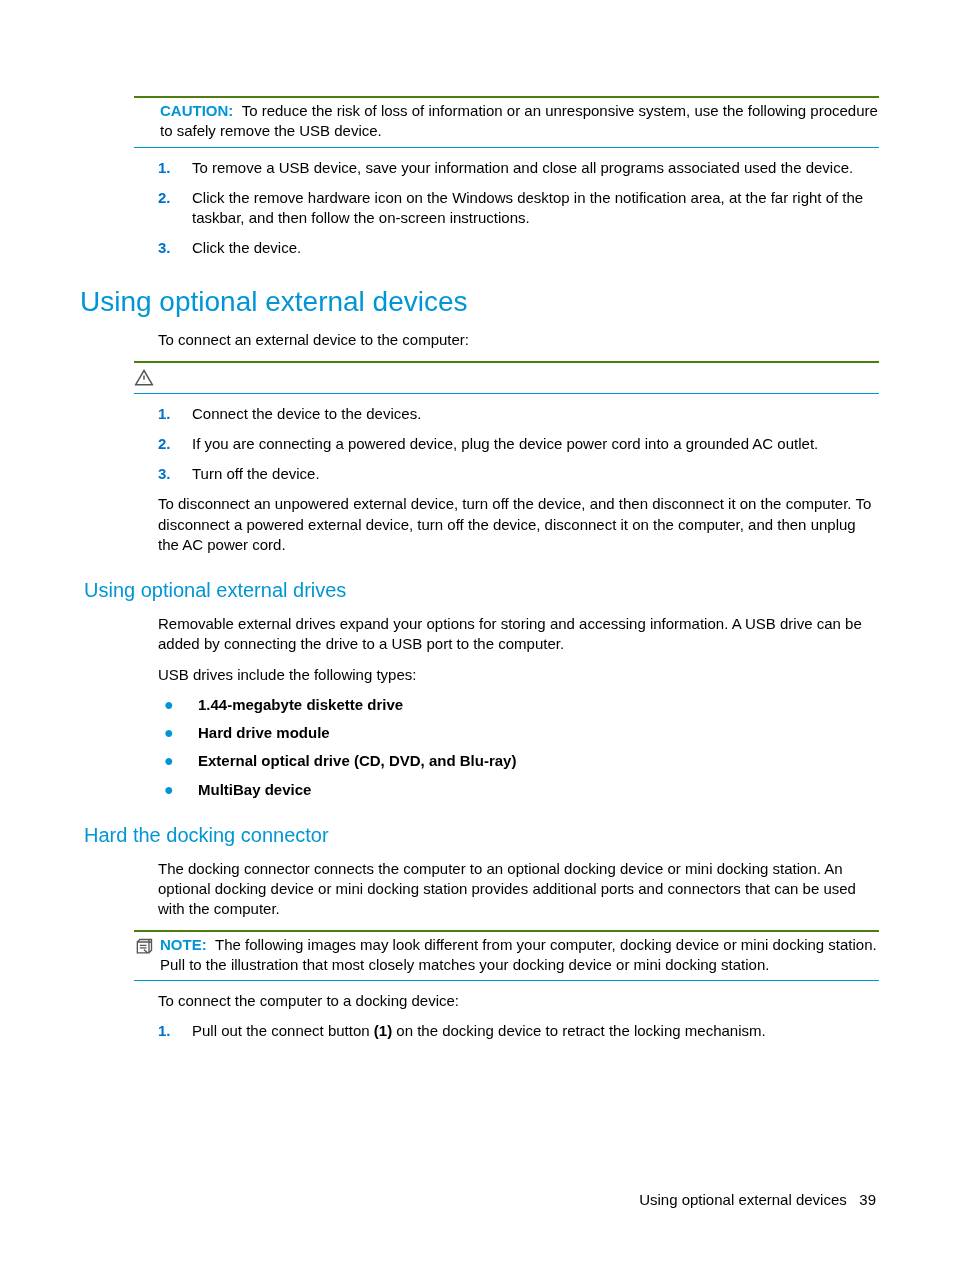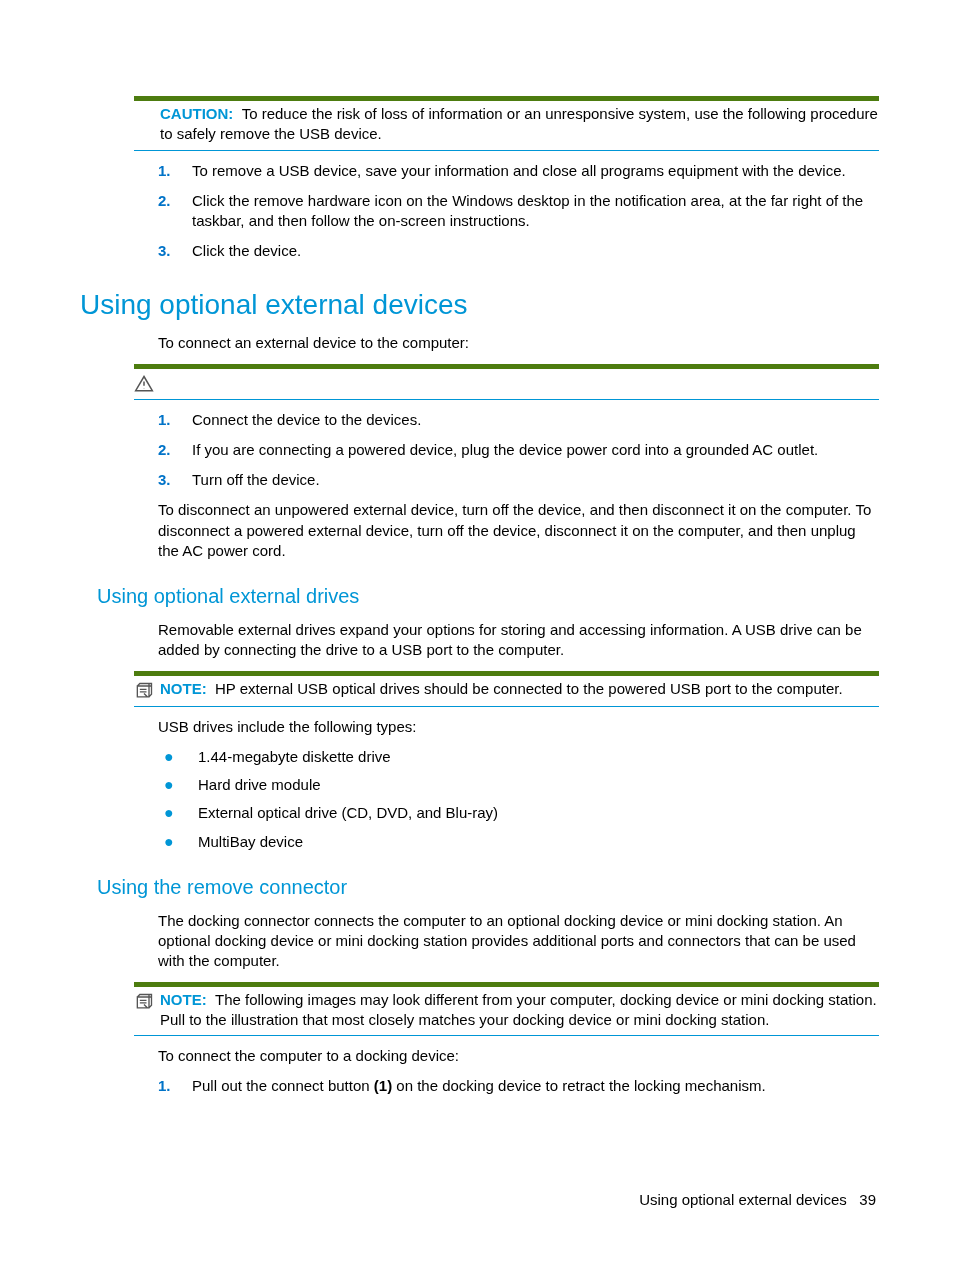--- a/index.html
+++ b/index.html
@@ -25,25 +25,25 @@
     color: #0096d6;
     font-size: 28px;
     font-weight: normal;
     margin: 24px 0 10px 0;
     font-stretch: condensed;
   }
   .h2 {
     color: #0096d6;
     font-size: 20px;
     font-weight: normal;
-    margin: 22px 0 10px 17px;
+    margin: 22px 0 10px 4px;
     font-stretch: condensed;
   }
   .callout {
-    border-top: 5px solid #4d7c0f;
+    border-top: 2px solid #4d7c0f;
     border-bottom: 1px solid #0096d6;
     padding: 3px 0 5px 0;
     margin: 6px 0 10px 0;
     display: flex;
     align-items: flex-start;
   }
   .callout-icon {
     width: 22px;
     flex: 0 0 22px;
     margin-right: 4px;
@@ -91,20 +91,21 @@
     color: #0096d6;
     width: 34px;
     flex: 0 0 34px;
     font-size: 16px;
     line-height: 1.2;
     text-align: left;
     padding-left: 6px;
   }
   ul.bullets > li .li-body {
     flex: 1;
+    font-weight: bold;
   }
   .para {
     margin: 10px 0;
   }
   .footer {
     position: absolute;
     bottom: 60px;
     right: 78px;
     font-size: 15px;
   }
@@ -125,21 +126,21 @@
       <div class="callout-body">
         <span class="callout-label">CAUTION:</span>&nbsp;&nbsp;<span>To reduce the risk of loss of information or an unresponsive system, use the following procedure to safely remove the USB device.</span>
       </div>
     </div>
   </div>
 
   <div class="content-block">
     <ol class="numlist">
       <li>
           <span class="num">1.</span>
-          <span class="li-body">To remove a USB device, save your information and close all programs equipment with the device.</span>
+          <span class="li-body">To remove a USB device, save your information and close all programs associated used the device.</span>
         </li>
       <li>
           <span class="num">2.</span>
           <span class="li-body">Click the remove hardware icon on the Windows desktop in the notification area, at the far right of the taskbar, and then follow the on-screen instructions.</span>
         </li>
       <li>
           <span class="num">3.</span>
           <span class="li-body">Click the device.</span>
         </li>
     </ol>
@@ -179,32 +180,20 @@
     </ol>
     <div class="para">To disconnect an unpowered external device, turn off the device, and then disconnect it on the computer. To disconnect a powered external device, turn off the device, disconnect it on the computer, and then unplug the AC power cord.</div>
   </div>
 
   <div class="h2">Using optional external drives</div>
 
   <div class="content-block">
     <div class="para">Removable external drives expand your options for storing and accessing information. A USB drive can be added by connecting the drive to a USB port to the computer.</div>
   </div>
 
-  <div class="callout-wrap">
-    <div class="callout">
-      <span class="callout-icon">
-        <svg viewBox="0 0 24 24" width="20" height="20">
-            <path fill="none" stroke="#555" stroke-width="1.6" d="M4 6 h14 v13 h-14 z M4 6 l3 -3 h14 v13 l-3 3 M18 3 v3 h3 M7 10 h8 M7 13 h8 M12 15 l4 4"></path>
-          </svg>
-      </span>
-      <div class="callout-body">
-        <span class="callout-label">NOTE:</span>&nbsp;&nbsp;<span>HP external USB optical drives should be connected to the powered USB port to the computer.</span>
-      </div>
-    </div>
-  </div>
 
   <div class="content-block">
     <div class="para">USB drives include the following types:</div>
     <ul class="bullets">
       <li>
           <span class="dot">●</span>
           <span class="li-body">1.44-megabyte diskette drive</span>
         </li>
       <li>
           <span class="dot">●</span>
@@ -214,21 +203,21 @@
           <span class="dot">●</span>
           <span class="li-body">External optical drive (CD, DVD, and Blu-ray)</span>
         </li>
       <li>
           <span class="dot">●</span>
           <span class="li-body">MultiBay device</span>
         </li>
     </ul>
   </div>
 
-  <div class="h2">Using the remove connector</div>
+  <div class="h2">Hard the docking connector</div>
 
   <div class="content-block">
     <div class="para">The docking connector connects the computer to an optional docking device or mini docking station. An optional docking device or mini docking station provides additional ports and connectors that can be used with the computer.</div>
   </div>
 
   <div class="callout-wrap">
     <div class="callout">
       <span class="callout-icon">
         <svg viewBox="0 0 24 24" width="20" height="20">
             <path fill="none" stroke="#555" stroke-width="1.6" d="M4 6 h14 v13 h-14 z M4 6 l3 -3 h14 v13 l-3 3 M18 3 v3 h3 M7 10 h8 M7 13 h8 M12 15 l4 4"></path>

